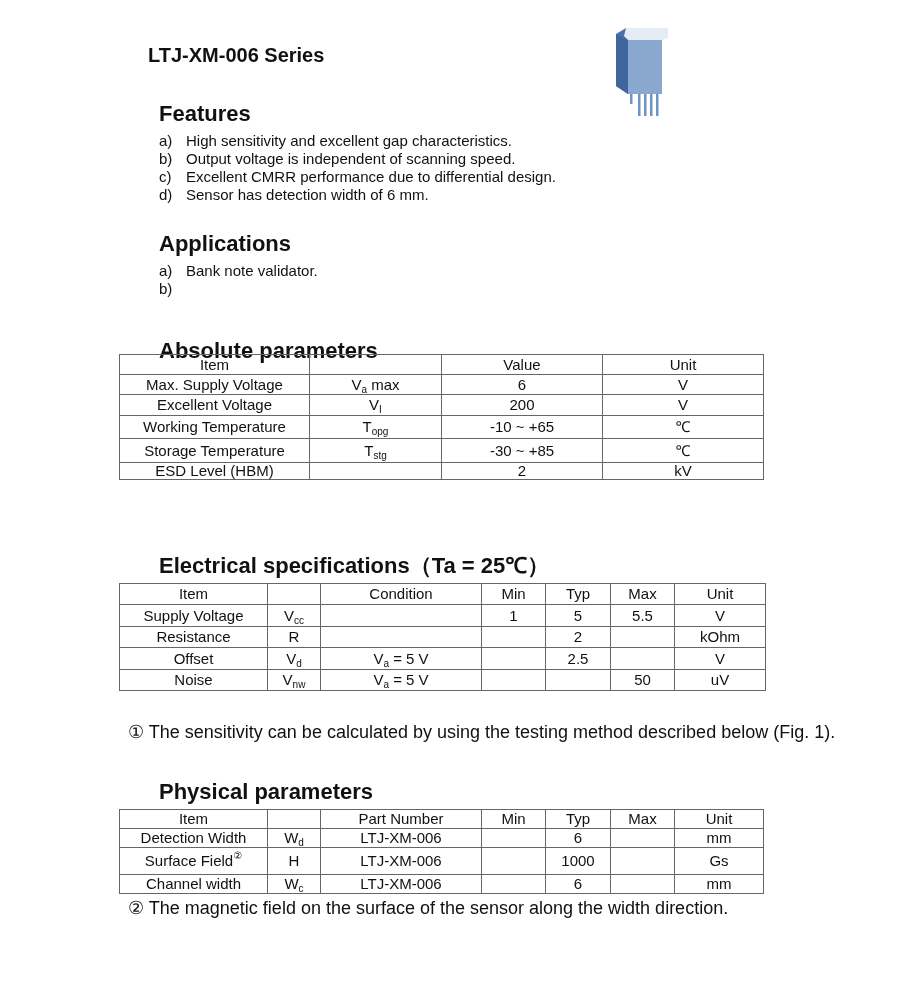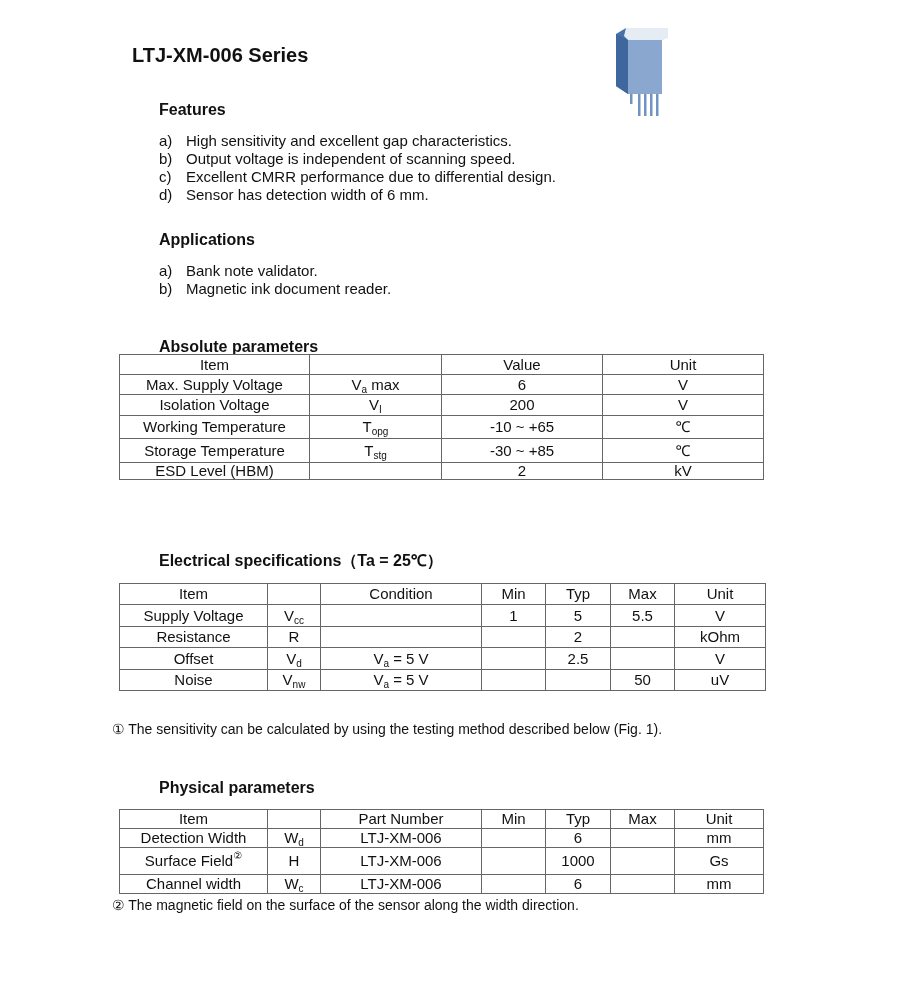--- a/index.html
+++ b/index.html
@@ -1,28 +1,28 @@
 <!DOCTYPE html>
 <html><head>
   <meta charset="utf-8">
   <style>
     html, body { margin:0; padding:0; background:#ffffff; }
     body { width:900px; height:994px; position:relative; overflow:hidden;
            font-family:"Liberation Sans", sans-serif; color:#111; }
     .abs { position:absolute; }
-    .title { left:132px; top:44px; font-size:20px; font-weight:bold; }
-    .h2 { font-size:16px; font-weight:bold; left:159px; }
+    .title { left:148px; top:44px; font-size:20px; font-weight:bold; }
+    .h2 { font-size:22px; font-weight:bold; left:159px; }
     .list { left:159px; font-size:15px; line-height:18px; margin:0; padding:0; list-style:none; }
     .list li { display:flex; }
     .list .mk { width:27px; flex:none; }
     table { position:absolute; border-collapse:collapse; font-size:15px; table-layout:fixed; }
     td { border:1.5px solid #666; text-align:center; padding:0; line-height:16px; vertical-align:middle; white-space:nowrap; }
     sub { font-size:10px; vertical-align:-3px; line-height:0; }
     sup.circ { font-size:10px; vertical-align:7px; line-height:0; }
-    .note { font-size:14px; left:112px; }
+    .note { font-size:18px; left:128px; }
     .icon-sensor { left:612px; top:26px; width:60px; height:92px; }
   </style>
 </head>
 <body>
 
 <div class="abs title">LTJ-XM-006 Series</div>
 
 <svg class="abs icon-sensor" viewBox="0 0 60 92">
   <rect x="26" y="66" width="2.5" height="24" fill="#6f93c3"></rect>
   <rect x="32" y="66" width="2.5" height="24" fill="#6f93c3"></rect>
@@ -56,21 +56,20 @@
 </ul>
 
 <div class="abs h2" style="top:231px;">Applications</div>
 <ul class="abs list" style="top:262px;">
   <li>
       <span class="mk">a)</span>
       <span>Bank note validator.</span>
     </li>
   <li>
       <span class="mk">b)</span>
-      <span>Magnetic ink document reader.</span>
     </li>
 </ul>
 
 <div class="abs h2" style="top:325px;margin-top:13px;">Absolute parameters</div>
 <table style="left:119px; top:354px; width:645px;">
   <colgroup>
       <col style="width:190px">
       <col style="width:132px">
       <col style="width:161px">
       <col style="width:161px">
@@ -84,21 +83,21 @@
   </tr>
   </tbody>
     <tbody id="abs-body">
       <tr style="height: 20px;">
         <td>Max. Supply Voltage</td>
         <td><span>V</span><sub>a</sub><span> max</span></td>
         <td>6</td>
         <td>V</td>
       </tr>
       <tr style="height: 21px;">
-        <td>Isolation Voltage</td>
+        <td>Excellent Voltage</td>
         <td><span>V</span><sub>I</sub><span></span></td>
         <td>200</td>
         <td>V</td>
       </tr>
       <tr style="height: 23px;">
         <td>Working Temperature</td>
         <td><span>T</span><sub>opg</sub><span></span></td>
         <td>-10 ~ +65</td>
         <td>℃</td>
       </tr>

